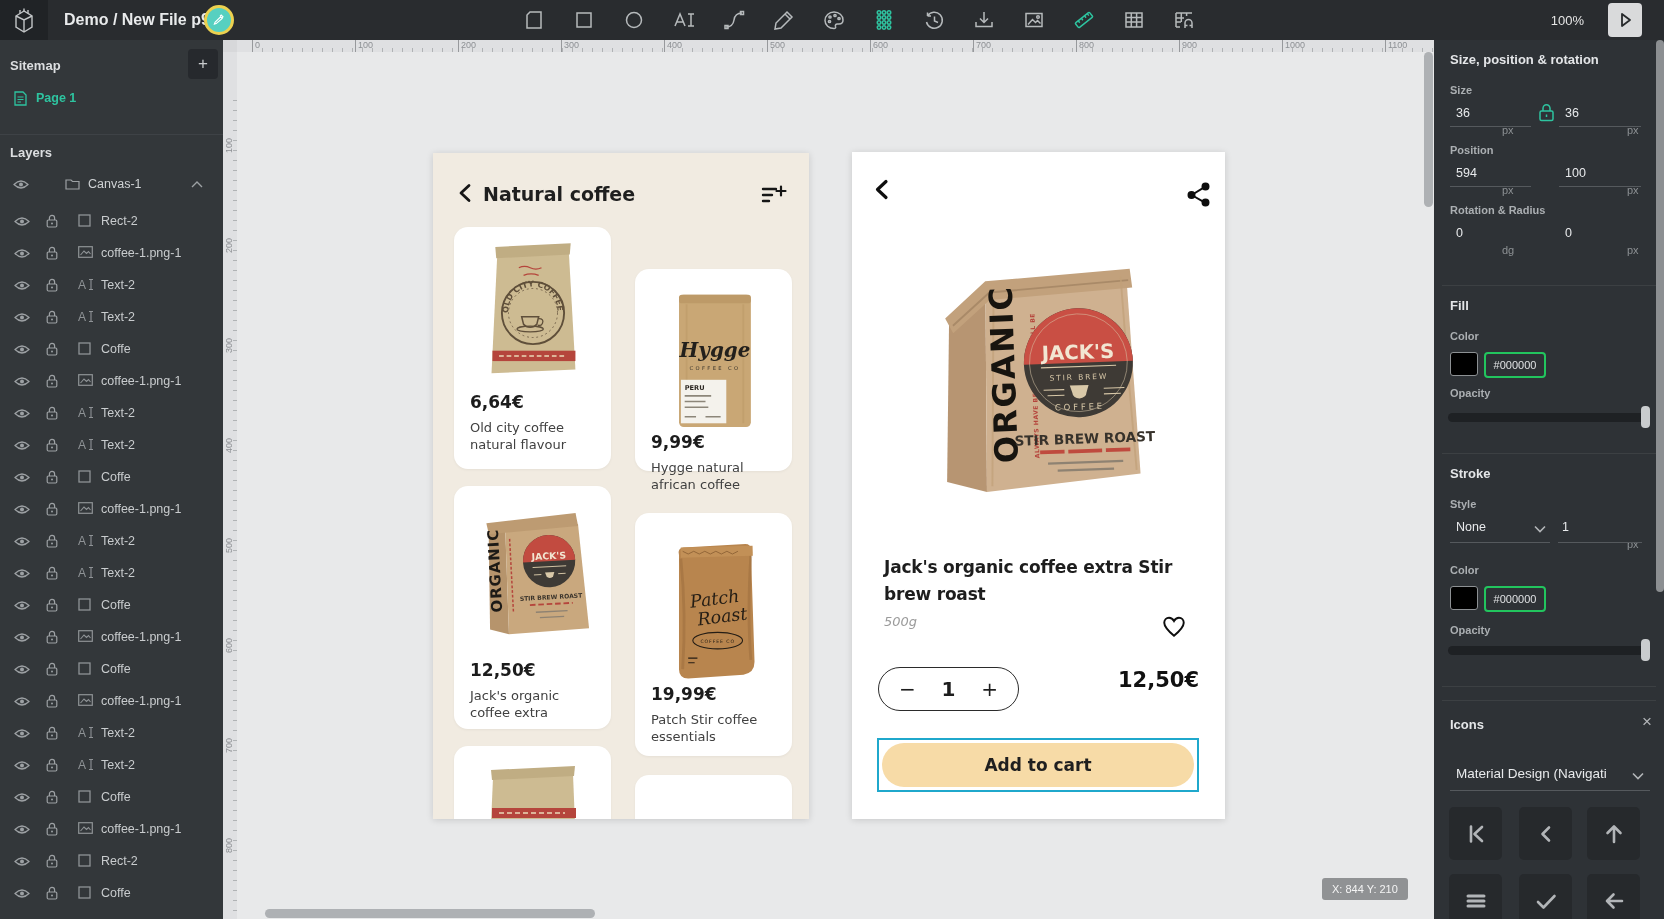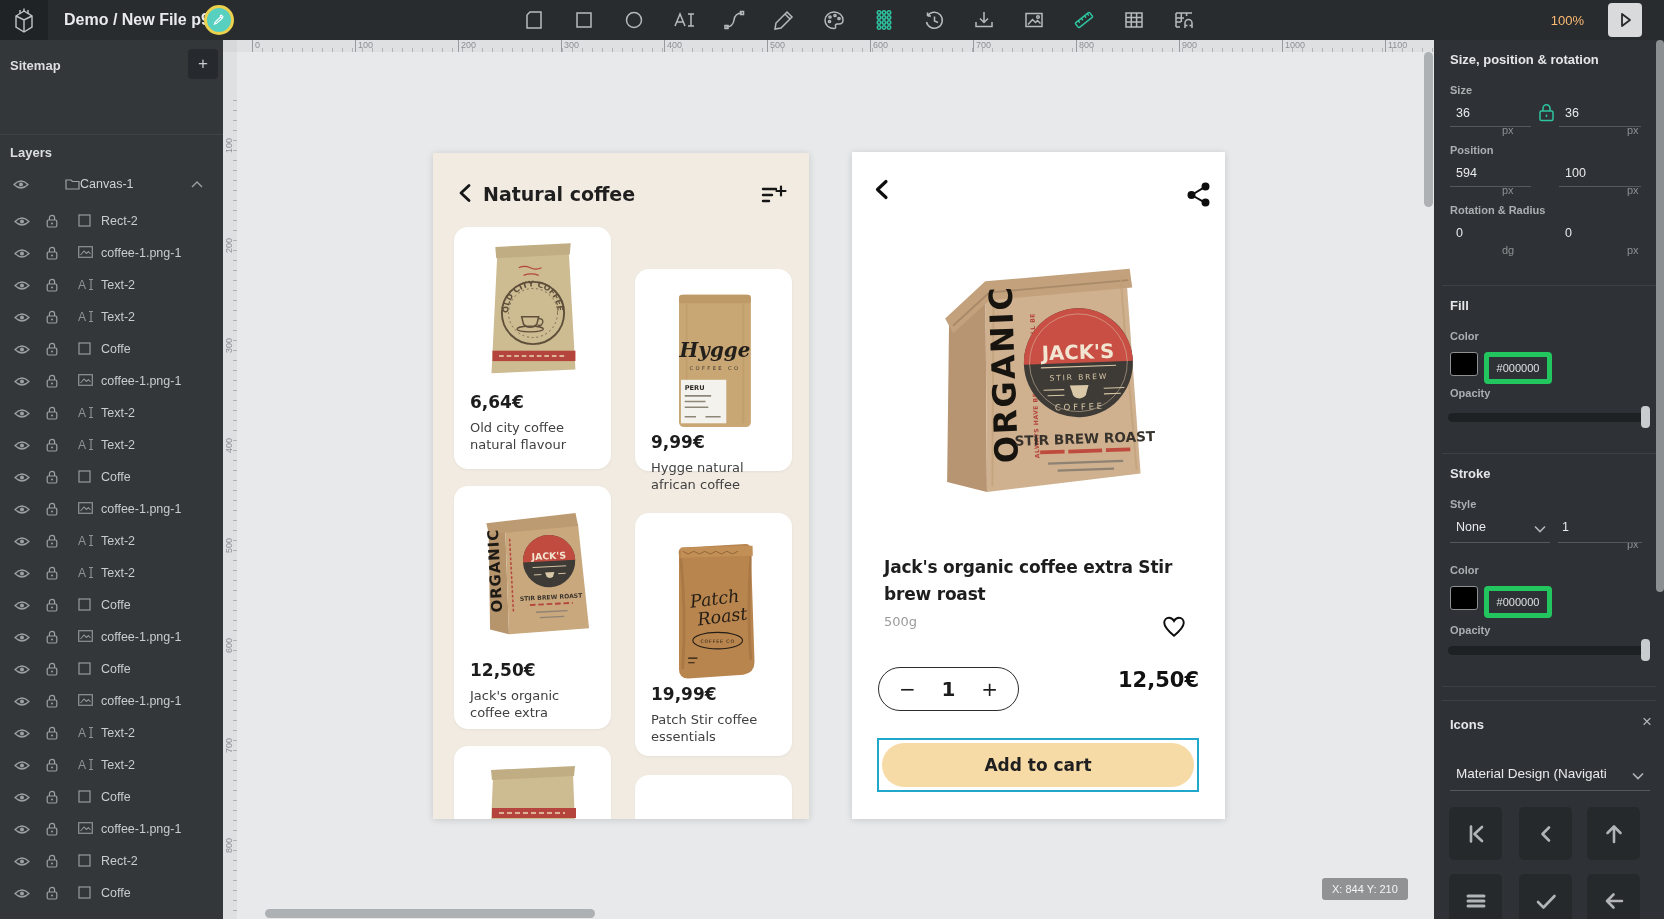--- a/index.html
+++ b/index.html
@@ -10,21 +10,21 @@
 
   
   #topbar{left:0;top:0;width:1664px;height:40px;background:#292c2f;}
   #logo-box{left:0;top:0;width:48px;height:40px;background:#202326;display:flex;align-items:center;justify-content:center;}
   #doc-title{left:64px;top:0;height:40px;display:flex;align-items:center;color:#e9ebec;font-size:16px;font-weight:bold;}
   #avatar{left:204px;top:5px;width:24px;height:24px;border-radius:50%;background:#57d0c0;border:3px solid #ecd14f;display:flex;align-items:center;justify-content:center;}
   #toolbar{left:522px;top:0;height:40px;display:flex;align-items:center;gap:26px;}
   .tool{width:24px;height:24px;cursor:pointer;}
   .tool svg{stroke:#b6babc;fill:none;stroke-width:1.5;}
   .tool.teal svg{stroke:#2ec4a0;}
-  #zoom-label{right:80px;top:0;height:40px;display:flex;align-items:center;color:#fdba74;font-size:13px;}
+  #zoom-label{right:80px;top:0;height:40px;display:flex;align-items:center;color:#e5e5e5;font-size:13px;}
   #play-btn{right:22px;top:3px;width:34px;height:34px;background:#d9dadb;border-radius:4px;display:flex;align-items:center;justify-content:center;cursor:pointer;}
 
   
   #sidebar{left:0;top:40px;width:223px;height:879px;background:#33373a;color:#c9ccce;}
   .side-h{color:#dcdee0;font-size:13px;font-weight:bold;}
   #sitemap-header{left:10px;top:18px;}
   #add-page-btn{left:188px;top:9px;width:30px;height:30px;background:#26292d;border-radius:4px;color:#c9ccce;font-size:17px;display:flex;align-items:center;justify-content:center;cursor:pointer;}
   #page-row{left:0;top:44px;width:223px;height:28px;display:flex;align-items:center;gap:9px;padding-left:14px;box-sizing:border-box;color:#2ec4a0;font-size:12.5px;font-weight:bold;cursor:pointer;}
   #sitemap-divider{left:0;top:94px;width:223px;height:1px;background:#3e4246;}
   #layers-header{left:10px;top:105px;}
@@ -58,21 +58,21 @@
   .phone{position:absolute;overflow:hidden;box-shadow:0 1px 7px rgba(0,0,0,.14);font-family:"DejaVu Sans",sans-serif;}
   #phone-list{left:433px;top:153px;width:376px;height:666px;background:#f1ebe1;}
   #phone-detail{left:852px;top:152px;width:373px;height:667px;background:#ffffff;}
   .card{position:absolute;width:157px;background:#fff;border-radius:14px;box-shadow:0 1px 3px rgba(0,0,0,.05);}
   .price{position:absolute;left:16px;font-size:17px;font-weight:bold;color:#1c1c1c;}
   .pname{position:absolute;left:16px;width:128px;font-size:13px;line-height:17px;color:#414141;}
   .imgwrap{position:absolute;left:0;top:10px;width:157px;display:flex;justify-content:center;}
 
   
   #detail-title{left:32px;top:402px;width:312px;font-size:17px;font-weight:bold;color:#1d1d1d;line-height:27px;letter-spacing:-.2px;}
-  #weight{left:32px;top:462px;font-size:13px;color:#9b9b9b;}
+  #weight{left:32px;top:462px;font-size:13px;color:#9b9b9b;font-style:italic;}
   #stepper{left:26px;top:515px;width:141px;height:44px;border:1.5px solid #2b2b2b;border-radius:23px;box-sizing:border-box;display:flex;align-items:center;justify-content:space-between;padding:0 20px;font-size:20px;color:#1d1d1d;}
   #stepper .qty{font-weight:bold;}
   #detail-price{right:26px;top:516px;font-size:21px;font-weight:bold;color:#111;}
   #sel-box{left:25px;top:586px;width:322px;height:54px;border:2px solid #1fa8cc;box-sizing:border-box;padding:3px;}
   #cta-btn{width:100%;height:100%;background:#f7dba7;border-radius:23px;display:flex;align-items:center;justify-content:center;font-size:17px;font-weight:bold;color:#1f1f1f;cursor:pointer;font-family:"DejaVu Sans",sans-serif;}
 
   
   #vscroll-canvas{left:1424px;top:52px;width:9px;height:155px;background:#aeb1b4;border-radius:5px;}
   #hscroll-canvas{left:265px;top:909px;width:330px;height:9px;background:#aeb1b4;border-radius:5px;}
   #panel-scroll{left:1656px;top:40px;width:8px;height:552px;background:#8c8f92;border-radius:4px;}
@@ -80,21 +80,21 @@
 
   
   #inspector{left:1434px;top:40px;width:230px;height:879px;background:#2e3236;color:#c9ccce;overflow:hidden;}
   .sec-title{position:absolute;left:16px;font-size:13px;font-weight:bold;color:#e4e6e8;}
   .lbl{position:absolute;left:16px;font-size:11px;color:#abafb2;font-weight:bold;}
   .ival{position:absolute;font-size:12.5px;color:#e8eaec;}
   .px{position:absolute;font-size:11px;color:#8d9194;margin-top:16px;}
   .uline{position:absolute;height:1px;background:#55595d;}
   .divider{position:absolute;left:8px;width:214px;height:1px;background:#3c4043;}
   .swatch{position:absolute;width:26px;height:22px;background:#000;border:1px solid #8d9194;border-radius:3px;}
-  .hexbox{position:absolute;width:58px;height:22px;border:5px solid #22c55e;border-radius:4px;display:flex;align-items:center;justify-content:center;font-size:11px;color:#dfe1e3;}
+  .hexbox{position:absolute;width:58px;height:22px;border:2px solid #22c55e;border-radius:4px;display:flex;align-items:center;justify-content:center;font-size:11px;color:#dfe1e3;}
   .slider{position:absolute;left:14px;width:202px;height:9px;background:#1e2124;border-radius:5px;}
   .slider .knob{position:absolute;right:0;top:-7px;width:9px;height:22px;background:#c9ccce;border-radius:4px;cursor:pointer;}
   .icon-btn{position:absolute;width:53px;height:53px;background:#26292c;border-radius:5px;display:flex;align-items:center;justify-content:center;cursor:pointer;}
   .icon-btn svg{stroke:#b2b5b8;fill:none;stroke-width:2.6;stroke-linecap:round;stroke-linejoin:round;}
   .chev{position:absolute;}
   .chev svg{stroke:#b2b5b8;fill:none;stroke-width:1.6;}
 </style>
 </head>
 <body>
 
@@ -219,32 +219,39 @@
   <div id="play-btn" class="abs">
     <svg width="20" height="20" viewBox="0 0 20 20">
         <path d="M7,4 L15,10 L7,16 Z" fill="none" stroke="#26292b" stroke-width="1.8" stroke-linejoin="round"></path>
       </svg>
   </div>
 </div>
 
 <div id="sidebar" class="abs">
   <div id="sitemap-header" class="abs side-h">Sitemap</div>
   <div id="add-page-btn" class="abs">+</div>
+  <div id="page-row" class="abs">
+    <svg width="13" height="15" viewBox="0 0 13 15">
+      <path d="M1,1 H9 L12,4 V14 H1 Z" fill="none" stroke="#2ec4a0" stroke-width="1.3"></path>
+      <path d="M3.5,6 H9.5 M3.5,8.5 H9.5 M3.5,11 H7" stroke="#2ec4a0" stroke-width="1.1"></path>
+    </svg>
+    <span>Page 1</span>
+  </div>
   <div id="sitemap-divider" class="abs"></div>
   <div id="layers-header" class="abs side-h">Layers</div>
 
   <div id="canvas-row" class="abs">
     <svg class="eye" width="16" height="11" viewBox="0 0 16 11" style="margin-left:13px">
       <path d="M1,5.5 Q8,-1.5 15,5.5 Q8,12.5 1,5.5 Z" fill="none" stroke="#9da1a4" stroke-width="1.2"></path>
         <circle cx="8" cy="5.5" r="2" fill="#9da1a4"></circle>
     </svg>
     <svg width="15" height="12" viewBox="0 0 15 12" style="margin-left:36px">
       <path d="M1,2 H6 L7.5,3.5 H14 V11 H1 Z" fill="none" stroke="#9da1a4" stroke-width="1.2"></path>
     </svg>
-    <span style="">Canvas-1</span>
+    <span style="margin-left:8px">Canvas-1</span>
     <svg width="12" height="7" viewBox="0 0 12 7" style="position:absolute;right:20px">
       <path d="M1,6 L6,1 L11,6" fill="none" stroke="#9da1a4" stroke-width="1.4"></path>
     </svg>
   </div>
 
   <div id="layers-list" class="abs">
 
       <div class="layer-row">
         <svg class="eye" width="16" height="11" viewBox="0 0 16 11">
           <path d="M1,5.5 Q8,-1.5 15,5.5 Q8,12.5 1,5.5 Z" fill="none" stroke="#9da1a4" stroke-width="1.2"></path>

